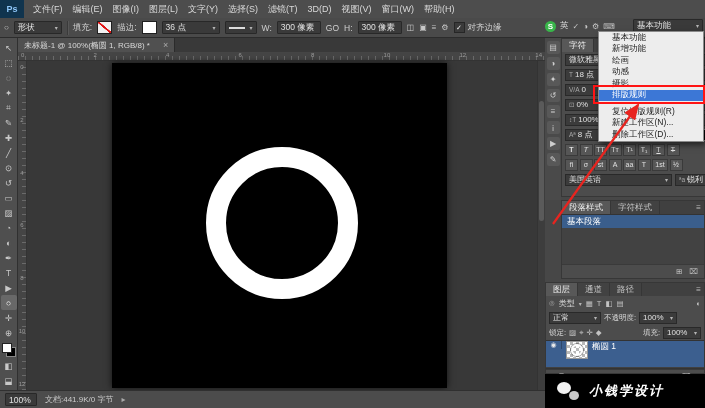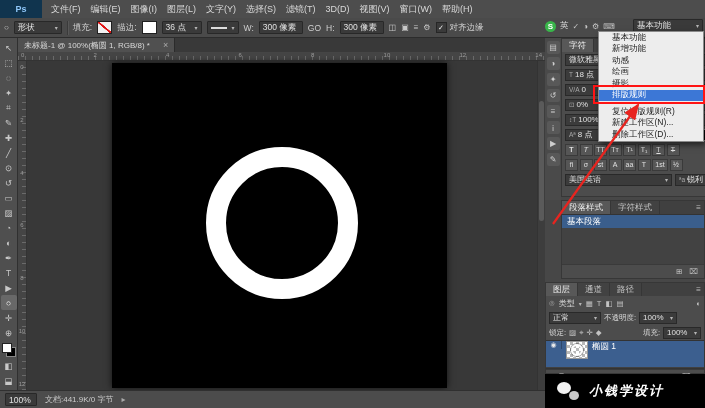--- a/index.html
+++ b/index.html
@@ -3,21 +3,21 @@
 <meta charset="utf-8">
 <style>
   html,body{margin:0;padding:0;background:#222;}
   #app{position:relative;width:705px;height:408px;background:#474747;
        font-family:"Liberation Sans",sans-serif;color:#d8d8d8;overflow:hidden;
        -webkit-user-select:none;user-select:none;}
   .abs{position:absolute;}
   
   .menubar{left:0;top:0;width:705px;height:18px;background:#4d4d4d;border-bottom:1px solid #2f2f2f;
            display:flex;align-items:center;font-size:9px;}
-  .pslogo{width:42px;height:18px;background:#10344e;color:#8ec6f8;font-weight:bold;font-size:9px;
+  .pslogo{width:24px;height:18px;background:#10344e;color:#8ec6f8;font-weight:bold;font-size:9px;
           display:flex;align-items:center;justify-content:center;margin-right:4px;}
   .mi{padding:0 5px;height:100%;display:flex;align-items:center;color:#d8d8d8;white-space:nowrap;}
   
   .optbar{left:0;top:18px;width:705px;height:20px;background:#4a4a4a;border-bottom:1px solid #2c2c2c;
           display:flex;align-items:center;gap:5px;padding:0 4px;font-size:8.5px;box-sizing:border-box;}
   .lbl{color:#cfcfcf;white-space:nowrap;}
   .field{background:#3a3a3a;border:1px solid #282828;border-radius:1px;height:13px;
          display:flex;align-items:center;gap:2px;padding:0 3px;font-size:8.5px;color:#e0e0e0;
          box-sizing:border-box;white-space:nowrap;}
   .caret{font-size:6px;color:#b5b5b5;margin-left:auto;}
@@ -149,21 +149,21 @@
     <span class="opico">○</span>
     <div class="field" style="width:48px">
       <span>形状</span>
         <span class="caret">▾</span>
     </div>
     <div class="vdiv"></div>
     <span class="lbl">填充:</span>
     <div class="swatch none"></div>
     <span class="lbl">描边:</span>
     <div class="swatch"></div>
-    <div class="field" style="width:40px">
+    <div class="field" style="width:58px">
       <span>36 点</span>
         <span class="caret">▾</span>
     </div>
     <div class="field" style="width:32px">
       <span class="strokeline"></span>
         <span class="caret">▾</span>
     </div>
     <span class="lbl">W:</span>
     <div class="field" style="width:44px">
       <span>300 像素</span>
@@ -453,22 +453,22 @@
     <div class="wmicon">
       <div class="b1"></div>
       <div class="b2"></div>
     </div>
     <span class="wmtext">小钱学设计</span>
   </div>
 
   <div class="wmenu abs">
     <div class="wmi">基本功能</div>
     <div class="wmi">新增功能</div>
+    <div class="wmi">绘画</div>
     <div class="wmi">动感</div>
-    <div class="wmi">绘画</div>
     <div class="wmi">摄影</div>
     <div class="wmi hl">排版规则</div>
     <div class="wsep"></div>
     <div class="wmi">复位排版规则(R)</div>
     <div class="wmi">新建工作区(N)...</div>
     <div class="wmi">删除工作区(D)...</div>
   </div>
 
   <div class="redbox abs"></div>
 

